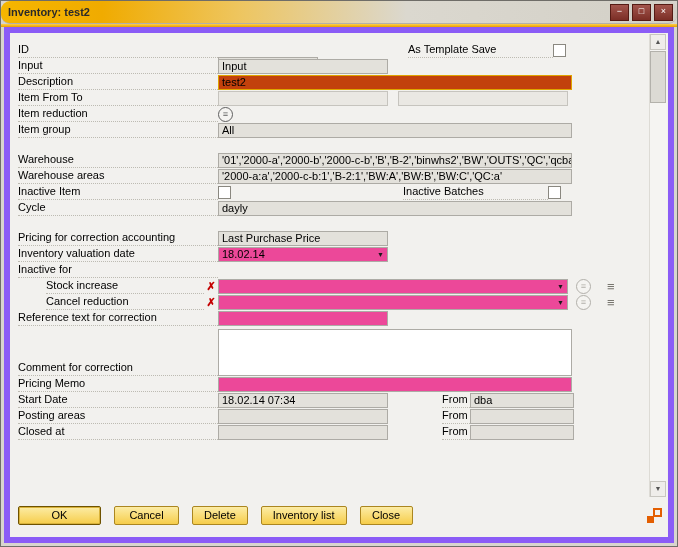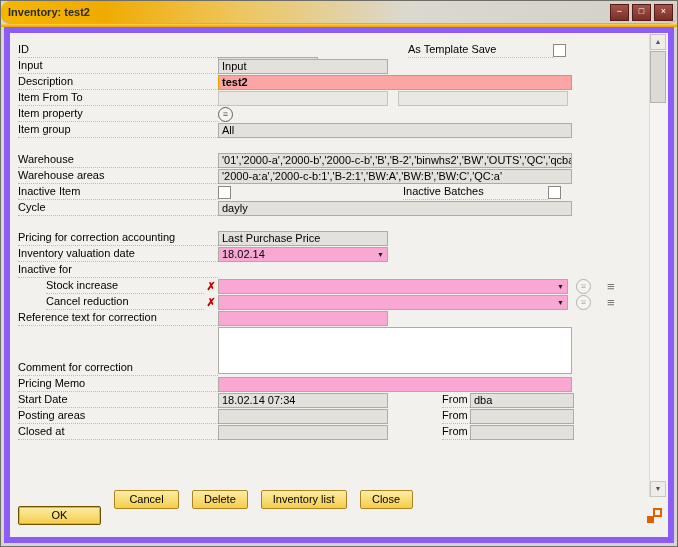--- a/index.html
+++ b/index.html
@@ -11,55 +11,55 @@
             background:linear-gradient(90deg,#f6b600 0%,#f0ab00 15%,#eec55e 35%,#dbd8cf 60%,#d3d0c7 100%);
             border-bottom:1px solid #b3b0a8;border-radius:9px;}
   .title{flex:1;font-weight:bold;color:#2a2a2a;}
   .win-btn{width:17px;height:15px;margin-left:3px;background:linear-gradient(#a3554c,#7b2e26);
            border:1px solid #551b14;color:#fff;font-size:9px;line-height:13px;text-align:center;cursor:default;}
   .gold-strip{height:3px;background:linear-gradient(#ffd04a,#e99e00);}
   
   .content{position:absolute;top:26px;left:3px;right:3px;bottom:3px;background:#f2f1ee;border:6px solid #8b5cf6;}
   .form{position:absolute;top:0;left:0;right:19px;bottom:38px;padding:10px 0 0 8px;overflow:hidden;}
   .row{display:flex;align-items:center;height:15px;margin-bottom:1px;}
-  .row.tall{height:49px;align-items:flex-start;}
+  .row.tall{height:49px;align-items:flex-end;}
   .gap{height:14px;}
   .lbl{width:200px;align-self:flex-end;height:14px;line-height:13px;white-space:nowrap;
        border-bottom:1px dotted #bdbbb2;}
   .lbl.short{width:158px;margin-top:20px;}
   .ind{width:28px;}
   .lbl2{width:145px;align-self:flex-end;height:14px;line-height:13px;border-bottom:1px dotted #bdbbb2;}
   .from-lbl{width:28px;align-self:flex-end;height:14px;line-height:13px;border-bottom:1px dotted #bdbbb2;}
   .sp90{width:90px;}
   .sp172{width:172px;}
   .sp54{width:54px;}
   .field{height:15px;line-height:13px;padding:0 3px;background:#e3e1db;border:1px solid #adaba5;
          white-space:nowrap;overflow:hidden;box-sizing:border-box;}
-  .field.edit{background:#f9a8d4;}
+  .field.edit{background:#ec4899;}
   .field.dis{background:#eae8e3;border-color:#c6c4be;}
-  .field.active{background:#fca5a5;border-color:#dfa400;font-weight:bold;}
+  .field.active{background:#c2410c;border-color:#dfa400;}
   .w100{width:100px;margin-top:28px;}.w170{width:170px;}.w354{width:354px;}.w350{width:350px;}.w104{width:104px;}
   .ml10{margin-left:10px;}
   .combo{display:flex;align-items:center;justify-content:space-between;}
   .combo .arrow{font-size:7px;color:#1a1a1a;margin-left:2px;}
   .checkbox{width:13px;height:13px;background:#fff;border:1px solid #8a8880;box-sizing:border-box;}
   .cfl{width:15px;height:15px;border-radius:50%;border:1px solid #5f5f5f;color:#5f5f5f;background:#f5f4f1;
        font-size:9px;line-height:13px;text-align:center;box-sizing:border-box;}
   .cfl.dim{border-color:#b2b0aa;color:#b2b0aa;}
   .acc-cfl{margin-left:8px;}
   .acc-list{margin-left:16px;}
   .list-icon{color:#78766f;font-size:13px;line-height:13px;}
   .red-x{width:14px;color:#c40000;font-weight:bold;text-align:center;}
   .textarea{width:354px;height:47px;background:#fff;border:1px solid #adaba5;box-sizing:border-box;}
   
   .btn-row{position:absolute;left:8px;bottom:12px;display:flex;gap:13px;}
   .btn{height:19px;padding:0 11px;background:linear-gradient(#fcecA5,#f6cd4a);border:1px solid #ab8620;
        border-radius:2px;font-size:11px;line-height:17px;text-align:center;cursor:default;box-sizing:border-box;}
   .btn.default{border-color:#6e5200;box-shadow:inset 0 0 0 1px #d8b23a;}
-  .btn.ok{min-width:83px;margin-top:16px;}
+  .btn.ok{min-width:83px;}
   .btn.cancel{min-width:65px;}
   .btn.close{min-width:53px;}
   
   .vscroll{position:absolute;top:1px;right:1px;width:17px;bottom:40px;background:#f5f4f2;border-left:1px solid #dddbd5;}
   .sbtn{position:absolute;left:0;width:16px;height:16px;background:#efedea;border:1px solid #c8c6c0;
         color:#555;font-size:7px;line-height:14px;text-align:center;box-sizing:border-box;}
   .sbtn.up{top:0;}
   .sbtn.down{bottom:0;}
   .sthumb{position:absolute;left:0;top:17px;width:16px;height:52px;background:#dcdad4;border:1px solid #b3b1ab;box-sizing:border-box;}
   
@@ -100,21 +100,21 @@
         <div class="field active w354">test2</div>
       </div>
 
       <div class="row">
         <span class="lbl">Item From To</span>
         <div class="field dis w170"></div>
         <div class="field dis w170 ml10"></div>
       </div>
 
       <div class="row">
-        <span class="lbl">Item property</span>
+        <span class="lbl">Item reduction</span>
         <div class="cfl">≡</div>
       </div>
 
       <div class="row">
         <span class="lbl">Item group</span>
         <div class="field w354">All</div>
       </div>
 
       <div class="gap"></div>
 

